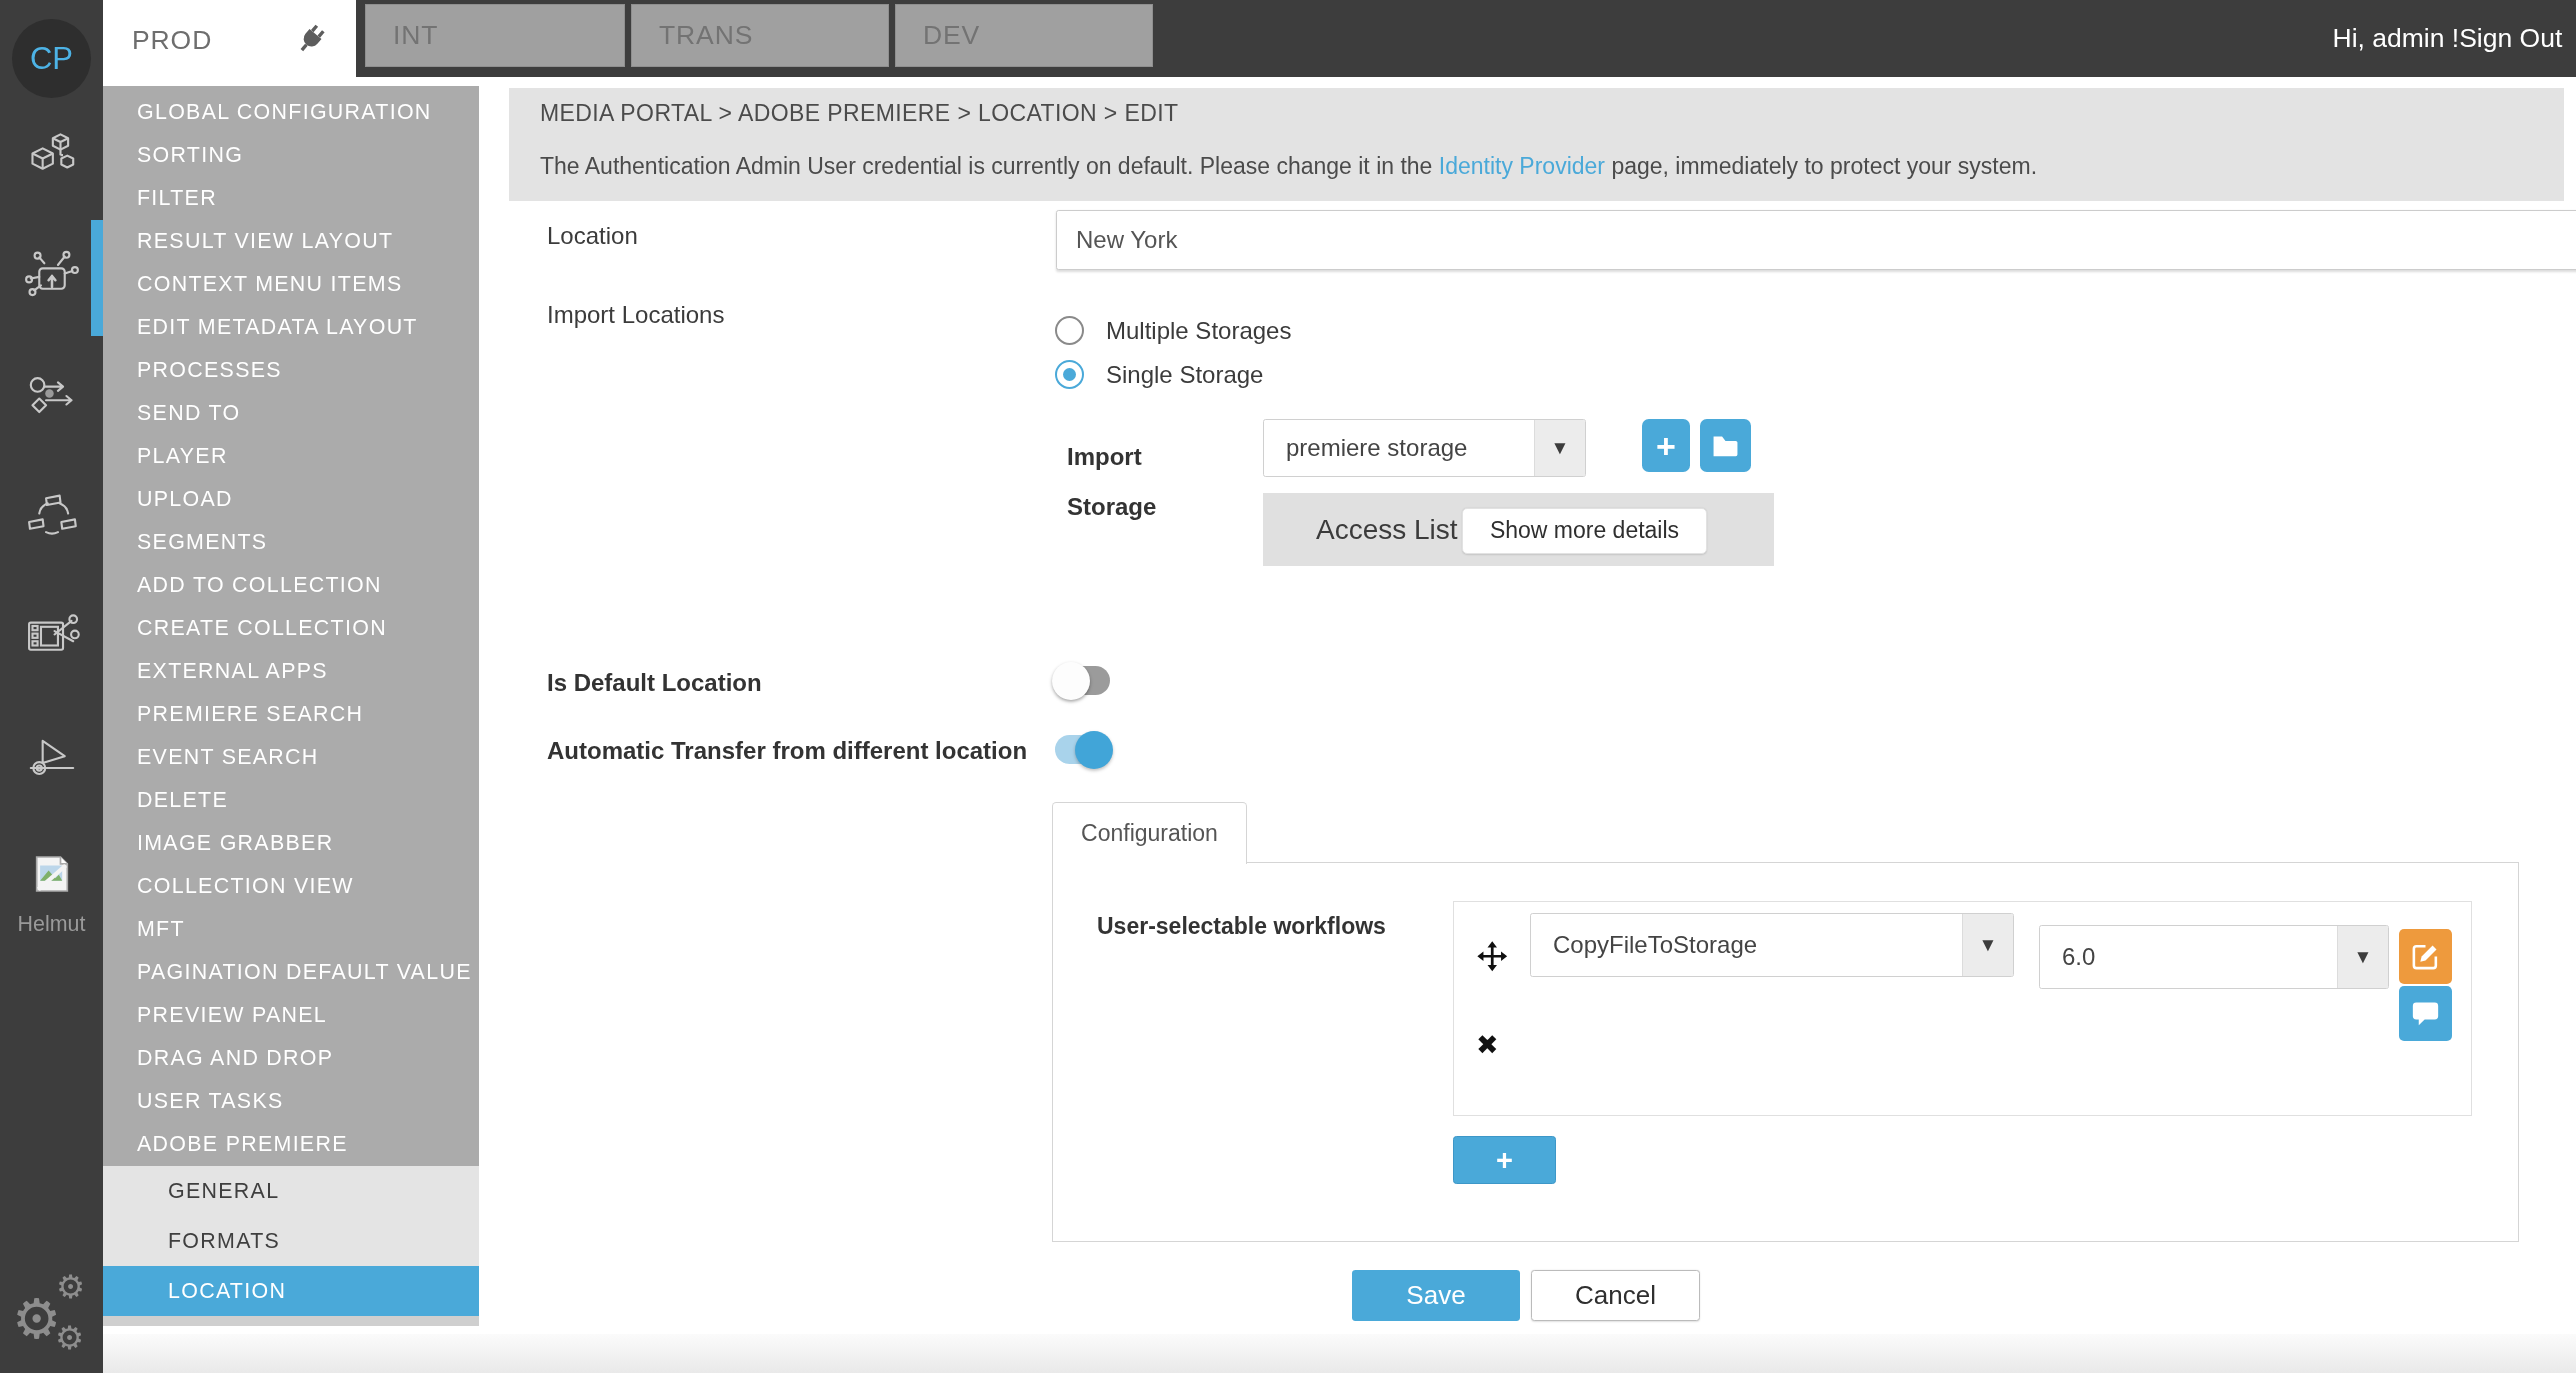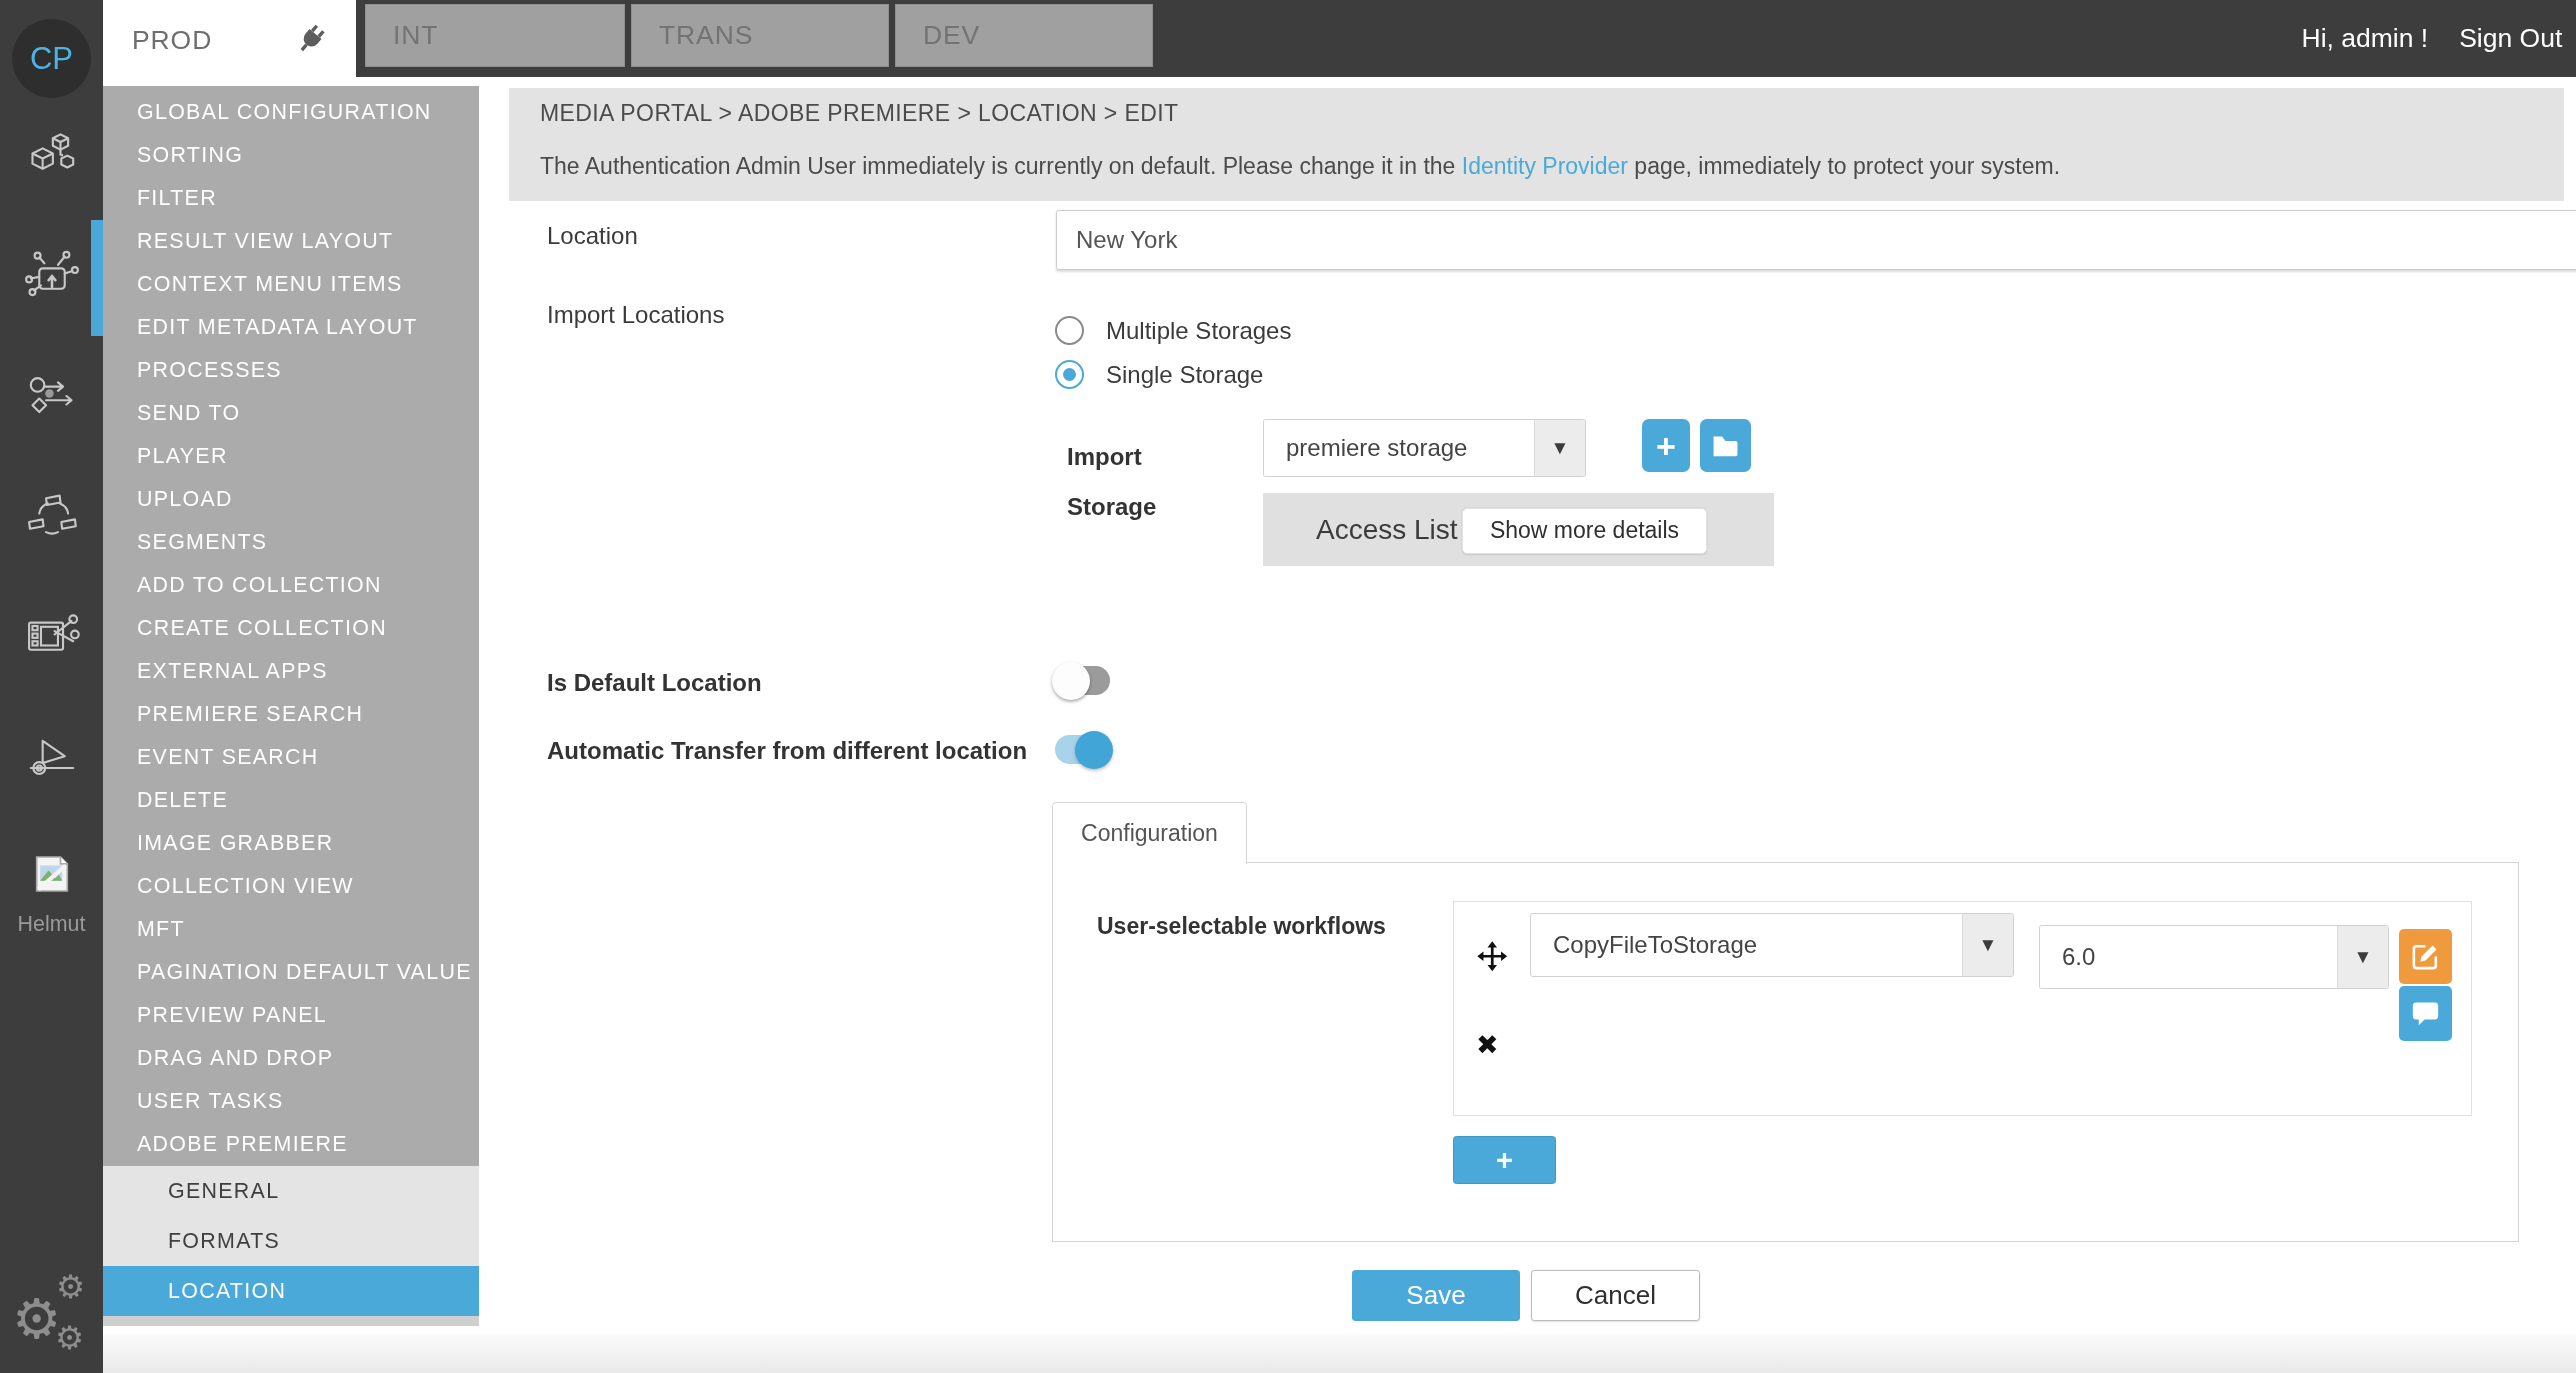--- a/index.html
+++ b/index.html
@@ -13,21 +13,21 @@
   .avatar{position:absolute;left:12px;top:19px;width:79px;height:79px;border-radius:50%;
     background:#2e2e2e;color:#4db3e6;font-size:31px;display:flex;align-items:center;justify-content:center;z-index:30}
   .tab-active{position:absolute;left:103px;top:0;width:253px;height:80px;background:#ffffff;z-index:25;
     display:flex;align-items:center;justify-content:space-between;padding:0 29px;box-sizing:border-box}
   .tab-active .lbl{color:#6e6e6e;font-size:26.5px;letter-spacing:0.9px}
   .tab-inactive{position:absolute;top:4.3px;height:63px;background:#a0a0a0;border:1.7px solid #8f8f8f;z-index:22;
     display:flex;align-items:center;padding-left:27px;box-sizing:border-box;color:#737373;font-size:26.5px;letter-spacing:0.9px}
   .tab-int{left:365px;width:260px}
   .tab-trans{left:631px;width:258px}
   .tab-dev{left:895px;width:258px}
-  .topbar-right{position:absolute;right:13.7px;top:0;height:77px;display:flex;align-items:center;gap:31px;z-index:26}
+  .topbar-right{position:absolute;right:13.7px;top:0;height:77px;display:flex;align-items:center;z-index:26}
   .topbar-right span{color:#ffffff;font-size:26.5px}
   
   .rail{position:absolute;left:0;top:77px;width:103px;height:1297px;background:#3d3d3d;z-index:15}
   .rail-icon{position:absolute;left:0;width:103px;display:flex;justify-content:center}
   .rail-indicator{position:absolute;left:91px;top:143px;width:12px;height:116px;background:#4aa9d9}
   .helmut-wrap{position:absolute;left:0;top:778px;width:103px;text-align:center}
   .helmut-label{color:#9a9a9a;font-size:21.4px;margin-top:16px}
   .gear-big{position:absolute;left:12px;top:1210px;font-size:55px;color:#8d8d8d}
   .gear-small1{position:absolute;left:56px;top:1191px;font-size:32.5px;color:#8d8d8d}
   .gear-small2{position:absolute;left:55px;top:1242px;font-size:32.5px;color:#8d8d8d}
@@ -236,21 +236,21 @@
       <div class="side-item">GENERAL</div>
       <div class="side-item">FORMATS</div>
       <div class="side-item active">LOCATION</div>
     </div>
   <div class="side-tail"></div>
 </div>
 
 <div class="banner">
   <div class="breadcrumb">MEDIA PORTAL &gt; ADOBE PREMIERE &gt; LOCATION &gt; EDIT</div>
   <div class="warnline">
-    <span>The Authentication Admin User immediately is currently on default. Please change it in the </span><span class="link">Identity Provider</span><span> page, immediately to protect your system.</span>
+    <span>The Authentication Admin User credential is currently on default. Please change it in the </span><span class="link">Identity Provider</span><span> page, immediately to protect your system.</span>
   </div>
 </div>
 
 <div class="flabel" style="left:547px;top:222px">Location</div>
 <input class="input-loc" value="New York" style="">
 
 <div class="flabel" style="left:547px;top:301px">Import Locations</div>
 
 <div class="radio-row" style="left:1055px;top:316px">
   <span class="radio off"></span>

